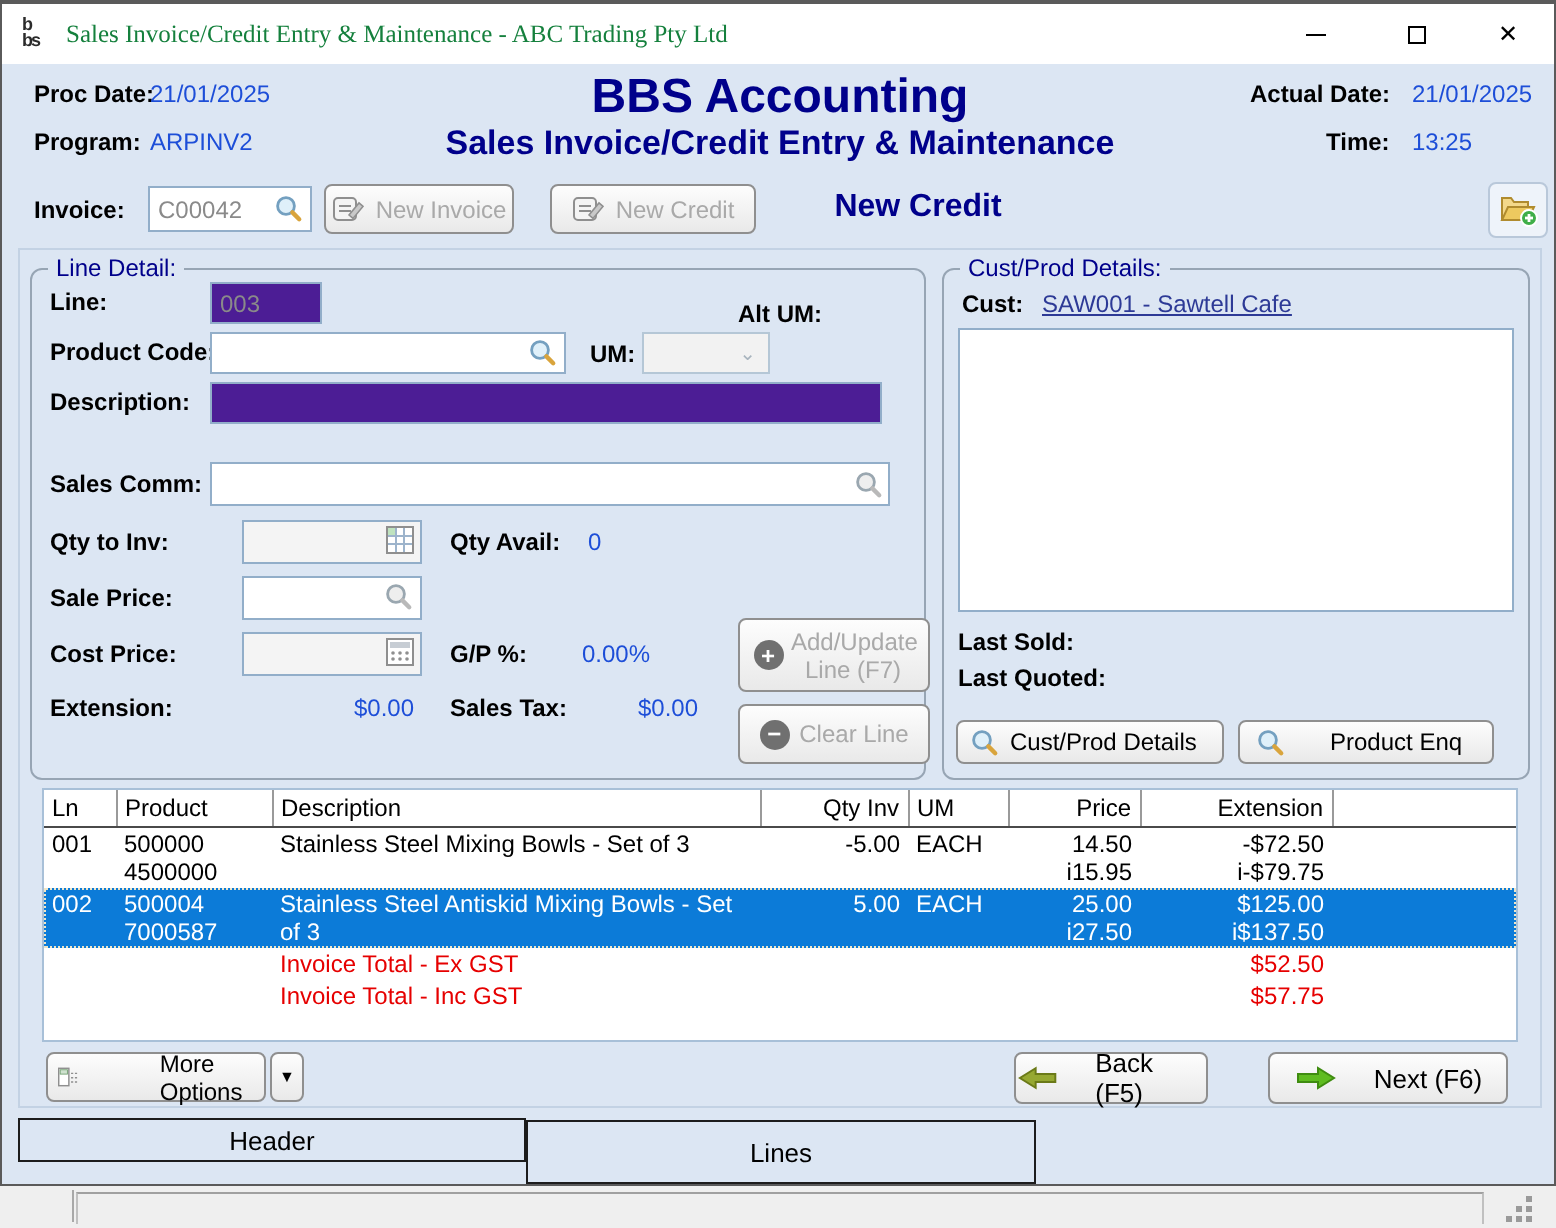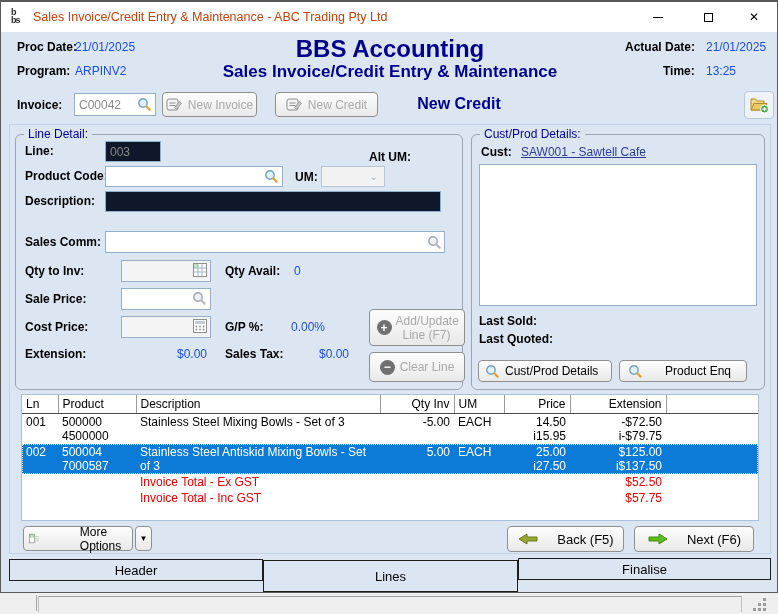--- a/index.html
+++ b/index.html
@@ -4,38 +4,38 @@
 <style>
   * { box-sizing: border-box; margin: 0; padding: 0; }
   body { font-family: "Liberation Sans", sans-serif; background:#f0f0f0; }
   .screen { position:relative; width:778px; height:614px; overflow:hidden; background:#f0f0f0; }
   .app { position:absolute; left:0; top:0; width:778px; height:593px;
          border:1px solid #5a5a5a; border-top:2px solid #5a5a5a; background:#dce6f3; }
   .pos { position:absolute; }
 
   
   .titlebar { position:absolute; left:0; top:0; width:776px; height:30px; background:#ffffff; }
-  .titlebar .title { position:absolute; left:32px; top:8px; font-size:12.5px; color:#c2410c; white-space:nowrap; }
+  .titlebar .title { position:absolute; left:32px; top:8px; font-size:12.5px; color:#15803d; white-space:nowrap;font-family:Liberation Serif, serif; }
   .appicon { position:absolute; left:10px; top:6px; width:18px; height:18px; font-weight:bold;
              font-size:9px; color:#2b2b2b; line-height:8px; letter-spacing:-1px; }
   .winbtn { position:absolute; top:0; width:46px; height:30px; display:flex; align-items:center; justify-content:center; color:#000; }
   .min-glyph { display:inline-block; width:10px; border-top:1px solid #000; }
   .max-glyph { display:inline-block; width:9px; height:9px; border:1px solid #000; }
   .close-glyph { font-size:12px; }
 
   
   .lbl { font-weight:bold; font-size:12px; color:#000; white-space:nowrap; }
   .val { font-size:12px; color:#1d4ed8; white-space:nowrap; }
   .app-title { font-size:24px; font-weight:bold; color:#00008B; text-align:center; }
   .screen-title { font-size:17px; font-weight:bold; color:#00008B; text-align:center; }
 
   
   .ibox { position:absolute; border:1px solid #92aec9; background:#fff; font-family:"Liberation Sans",sans-serif;
           font-size:12px; padding:1px 4px; color:#000; }
-  .ibox:disabled, .ibox.gray { background:#0f172a; color:#8a8a8a; }
+  .ibox:disabled, .ibox.gray { background:#4c1d95; color:#8a8a8a; }
   .btn { position:absolute; border:1px solid #8f8f8f; border-radius:4px;
          background:linear-gradient(#fdfdfd,#e9e9e9); font-family:"Liberation Sans",sans-serif;
          font-size:12px; color:#000; display:flex; align-items:center; justify-content:center; gap:5px; }
   .btn.disabled { color:#a9a9a9; }
   .magwrap { position:absolute; }
 
   
   .groupbox { position:absolute; border:1px solid #97a5b4; border-radius:6px; }
   .legend { position:absolute; top:-8px; left:8px; background:#dce6f3; padding:0 4px;
             font-size:12px; color:#00008B; white-space:nowrap; }
@@ -361,41 +361,38 @@
         <line x1="9" y1="5" x2="14" y2="5" stroke="#8f8f8f" stroke-dasharray="1.5 1.2"></line>
         <line x1="9" y1="8" x2="14" y2="8" stroke="#8f8f8f" stroke-dasharray="1.5 1.2"></line>
         <line x1="9" y1="11" x2="14" y2="11" stroke="#8f8f8f" stroke-dasharray="1.5 1.2"></line>
       </svg>
       <span>More Options</span>
     </div>
     <div class="btn" style="left:134px; top:524px; width:17px; height:25px; font-size:8px;">
       <span>▼</span>
     </div>
 
-    <div class="btn" style="left:506px; top:524px; width:117px; height:26px; gap:18px; font-size:13px;">
+    <div class="btn" style="left:506px; top:524px; width:97px; height:26px; gap:18px; font-size:13px;">
       <svg width="22" height="12" viewBox="0 0 22 12">
         <path d="M10 1 L10 4 L20 4 L20 8 L10 8 L10 11 L2 6 Z" fill="#96a832" stroke="#6b7a18" stroke-width="1"></path>
       </svg>
       <span>Back (F5)</span>
     </div>
     <div class="btn" style="left:633px; top:524px; width:120px; height:26px; gap:18px; font-size:13px;">
       <svg width="22" height="12" viewBox="0 0 22 12">
         <path d="M12 1 L12 4 L2 4 L2 8 L12 8 L12 11 L20 6 Z" fill="#5fbc20" stroke="#3f8c10" stroke-width="1"></path>
       </svg>
       <span>Next (F6)</span>
     </div>
 
     <div class="tab" style="left:8px; top:557px; width:254px; height:22px;">
         <span>Header</span>
       </div>
     <div class="tab" style="left:262px; top:558px; width:255px; height:32px;">
         <span>Lines</span>
-      </div>
-    <div class="tab" style="left:517px; top:556px; width:253px; height:22px;">
-        <span>Finalise</span>
       </div>
   </div>
 
   <div class="statusstrip">
     <div class="status-divider"></div>
     <div class="status-panel"></div>
     <svg class="pos" style="left:752px; top:4px;" width="15" height="14" viewBox="0 0 15 14">
       <rect x="11" y="1" width="3" height="3" fill="#9a9a9a"></rect>
       <rect x="6" y="6" width="3" height="3" fill="#9a9a9a"></rect>
       <rect x="11" y="6" width="3" height="3" fill="#9a9a9a"></rect>

